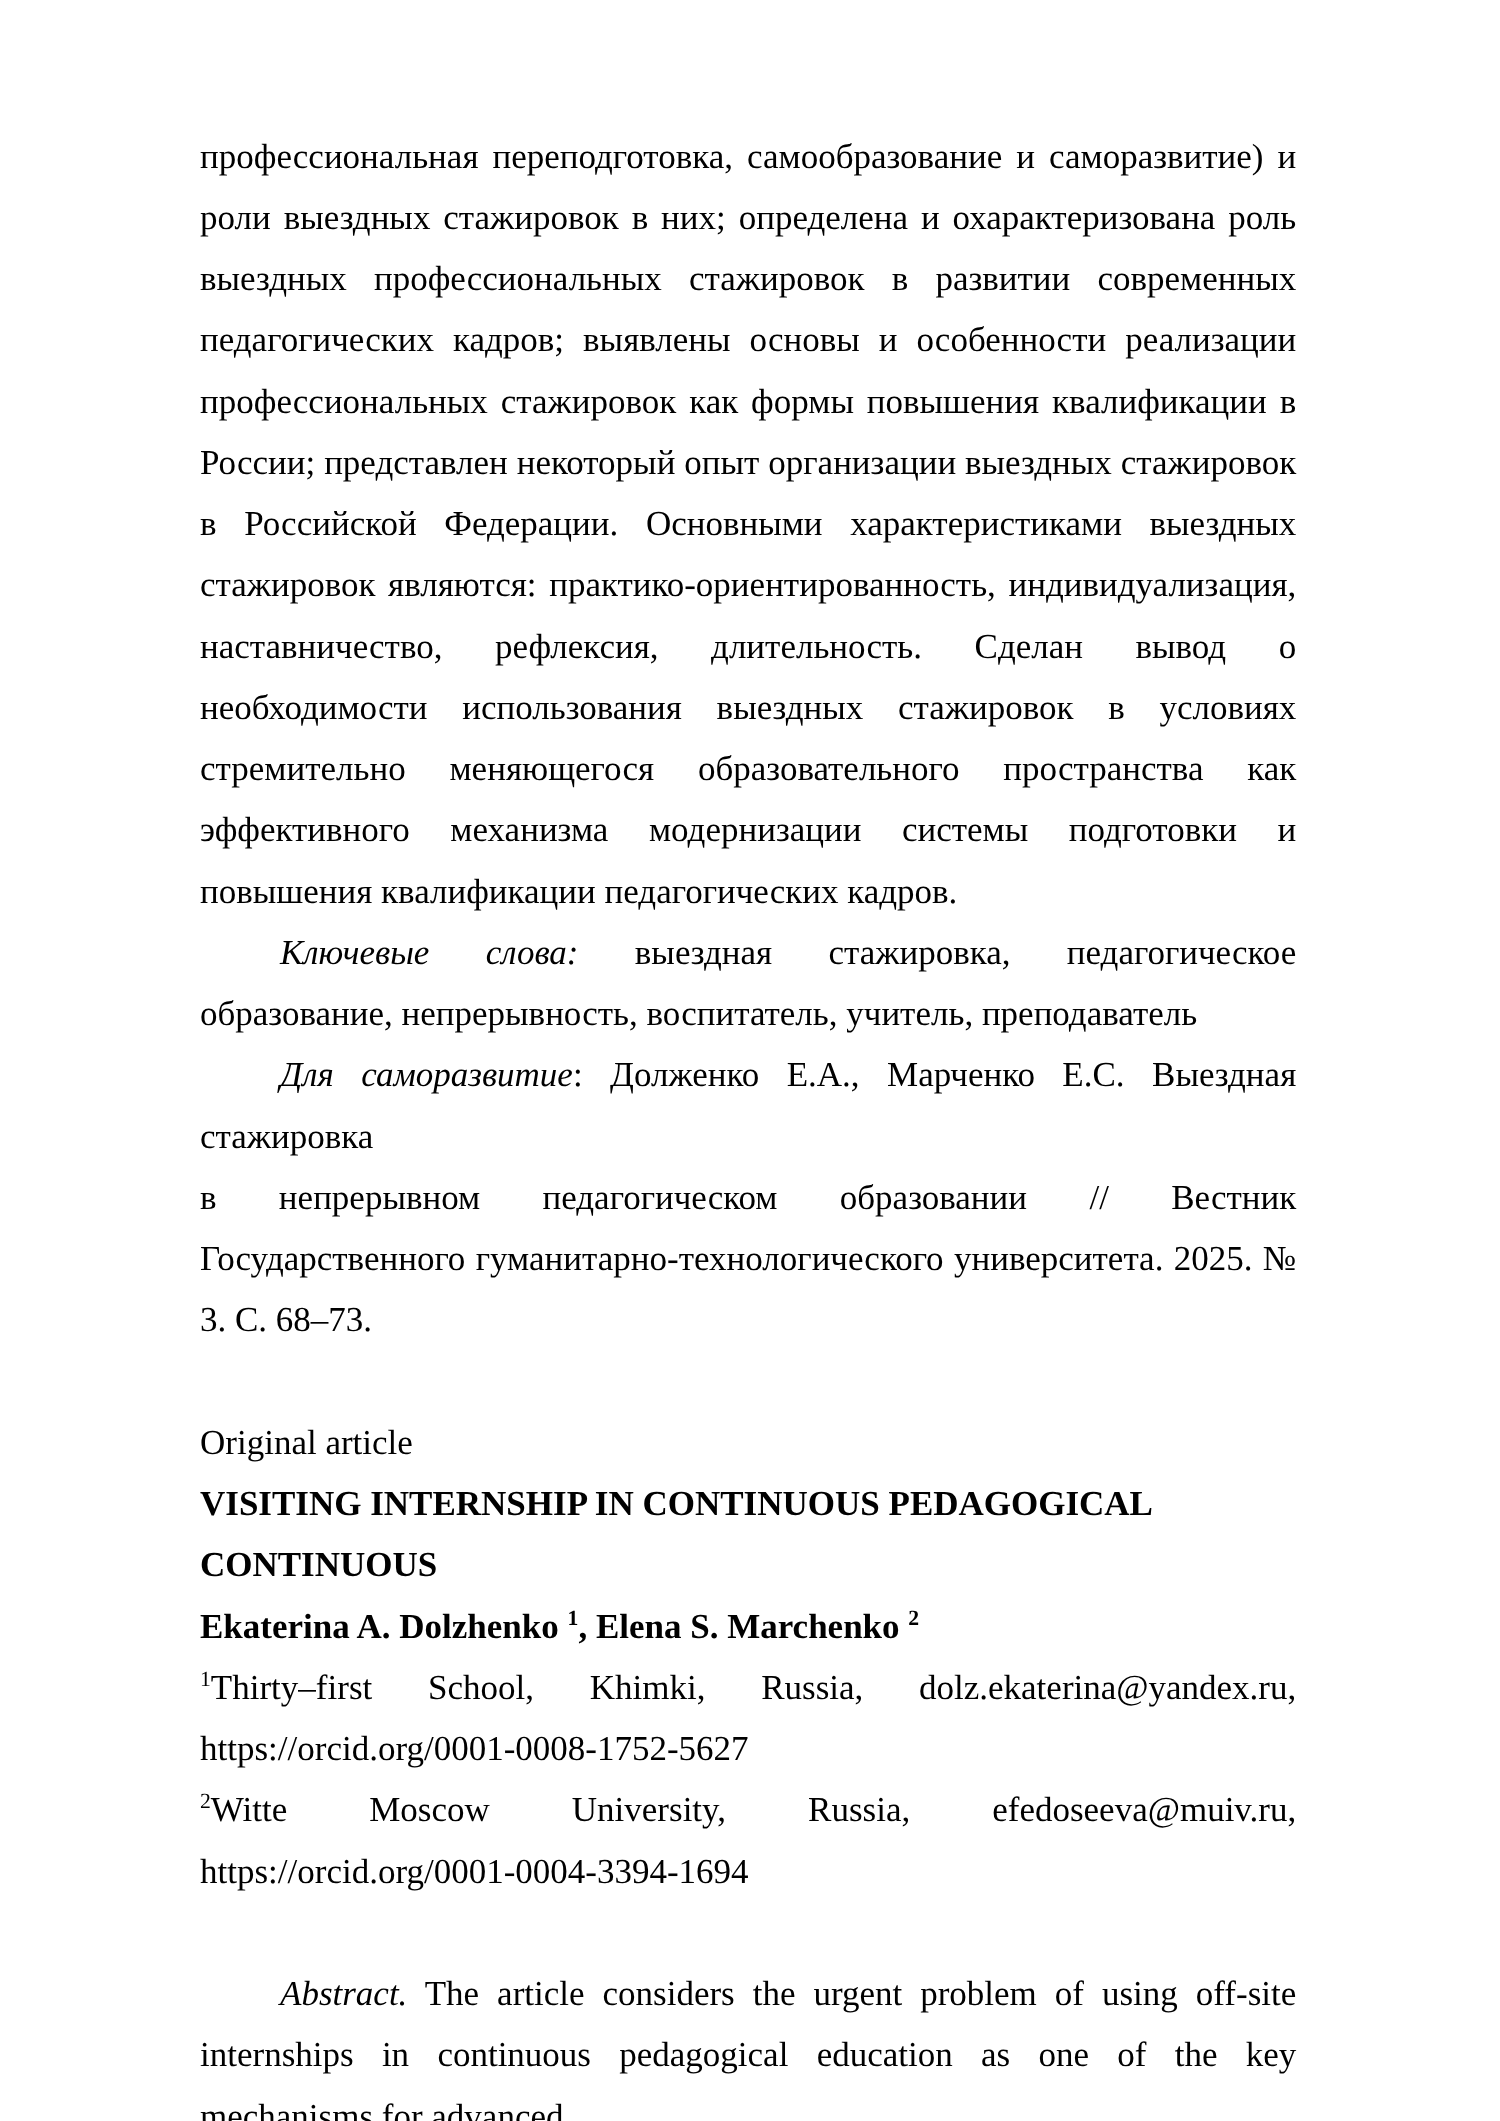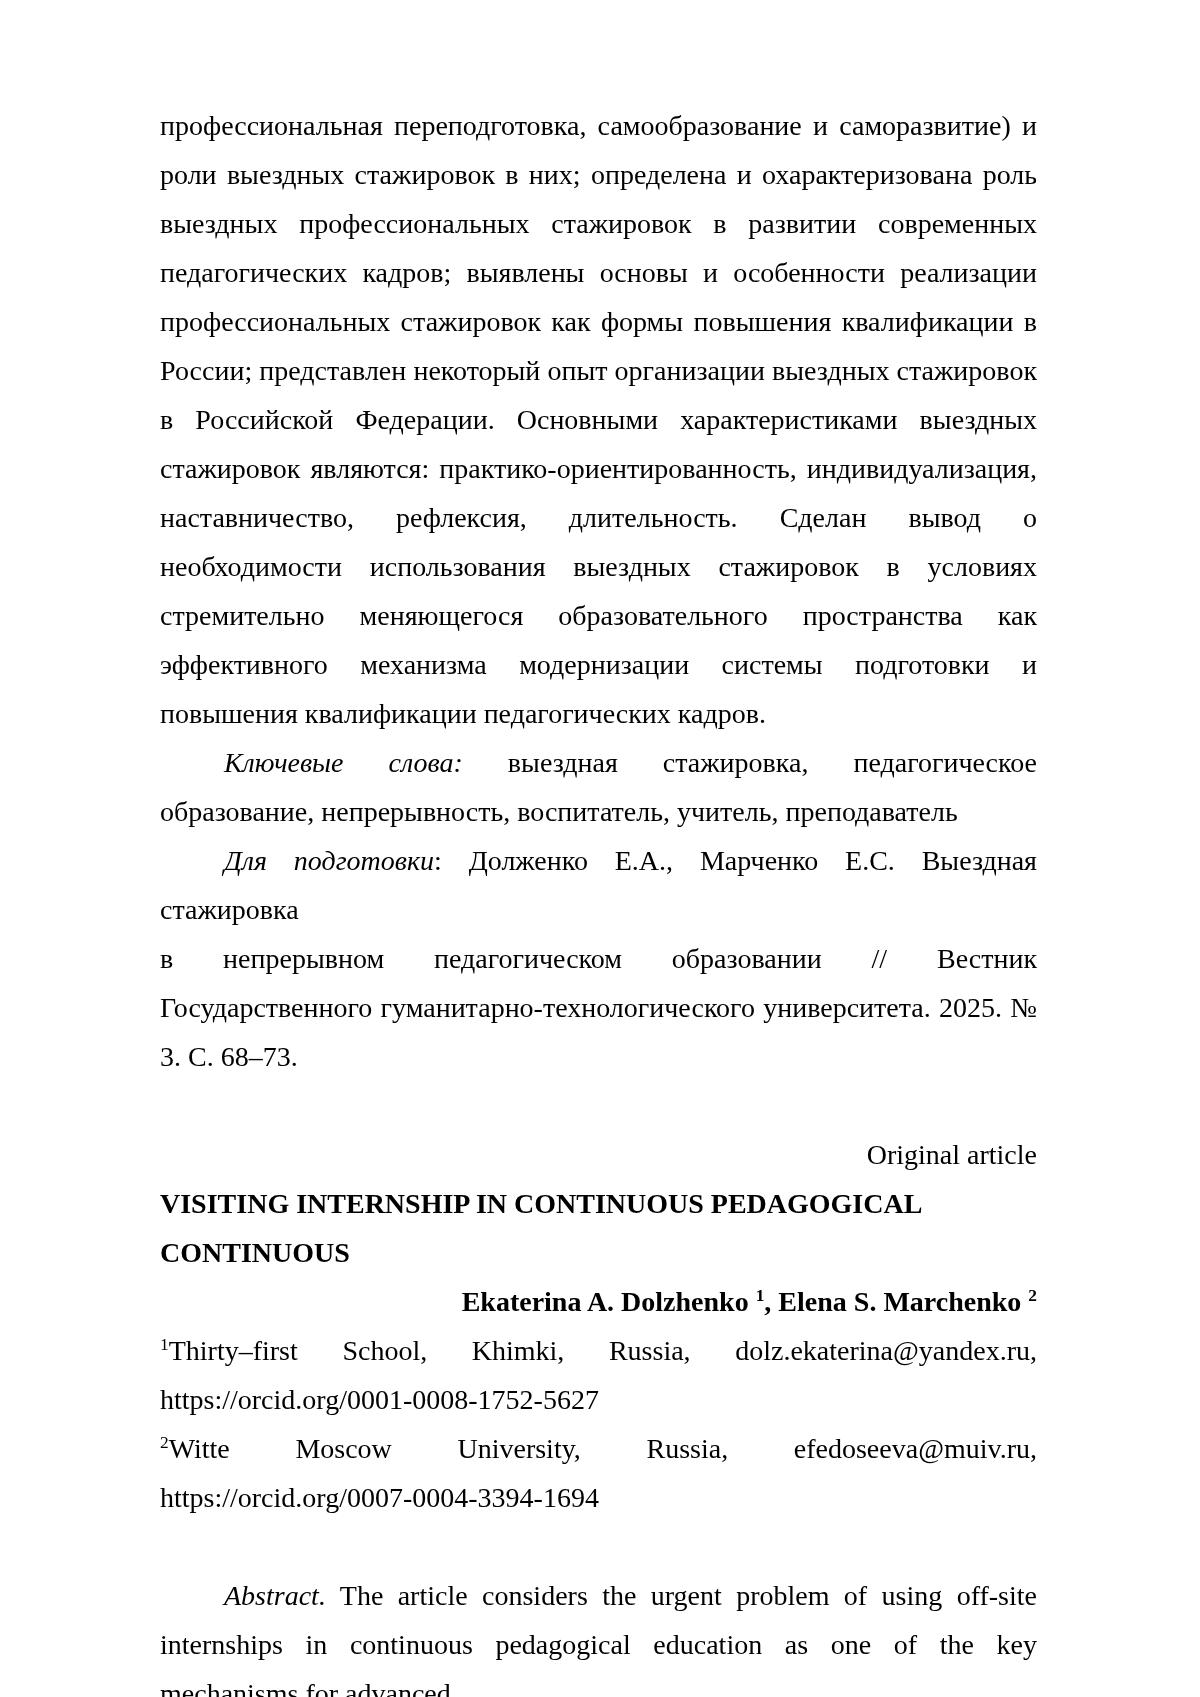--- a/index.html
+++ b/index.html
@@ -13,42 +13,42 @@
   .page {
     box-sizing: border-box;
     width: 1200px;
     height: 1697px;
     padding: 101px 163px 0 160px;
     font-size: 28px;
     line-height: 49px;
     overflow: hidden;
   }
   .para { margin: 0; text-align: justify; }
-  .noj { text-align: right; }
+  .noj { text-align: left; }
   .center { text-align: left; }
   .bold { font-weight: bold; }
   .bi { font-weight: normal; font-style: italic; }
   .underline { }
   sup { font-size: 0.62em; line-height: 0; }
   .indent { text-indent: 64px; }
   .spacer { height: 49px; }
 </style>
 </head>
 <body>
 
 <div class="page">
 
   <p class="para">профессиональная переподготовка, самообразование и саморазвитие) и роли выездных стажировок в них; определена и охарактеризована роль выездных профессиональных стажировок в развитии современных педагогических кадров; выявлены основы и особенности реализации профессиональных стажировок как формы повышения квалификации в России; представлен некоторый опыт организации выездных стажировок в Российской Федерации. Основными характеристиками выездных стажировок являются: практико-ориентированность, индивидуализация, наставничество, рефлексия, длительность. Сделан вывод о необходимости использования выездных стажировок в условиях стремительно меняющегося образовательного пространства как эффективного механизма модернизации системы подготовки и повышения квалификации педагогических кадров.</p>
 
   <p class="para indent">
     <span class="bi">Ключевые слова:</span><span> выездная стажировка, педагогическое образование, непрерывность, воспитатель, учитель, преподаватель</span>
   </p>
 
   <p class="para indent">
-    <span class="bi">Для подготовки</span><span>: Долженко Е.А., Марченко Е.С. Выездная стажировка</span><br>
+    <span class="bi">Для саморазвитие</span><span>: Долженко Е.А., Марченко Е.С. Выездная стажировка</span><br>
     <span>в непрерывном педагогическом образовании // Вестник Государственного гуманитарно-технологического университета. 2025. № 3. С. 68–73.</span>
   </p>
 
   <div class="spacer"></div>
 
   <p class="para noj">Original article</p>
 
   <p class="para center bold">
     <span>VISITING INTERNSHIP IN CONTINUOUS PEDAGOGICAL</span><br>
     <span>CONTINUOUS</span>
@@ -56,21 +56,21 @@
 
   <p class="para noj bold">
     <span>Ekaterina A. Dolzhenko </span><sup>1</sup><span>, </span><span>Elena S. Marchenko </span><sup>2</sup>
   </p>
 
   <p class="para">
     <sup>1</sup><span>Thirty–first School, Khimki, Russia, </span><span class="underline">dolz.ekaterina@yandex.ru, </span><span>https://orcid.org/</span><wbr><span>0001-0008-1752-5627</span>
   </p>
 
   <p class="para">
-    <sup>2</sup><span>Witte Moscow University, Russia, efedoseeva@muiv.ru, </span><span>https://orcid.org/0007-</span><wbr><span>0004-3394-1694</span>
+    <sup>2</sup><span>Witte Moscow University, Russia, efedoseeva@muiv.ru, </span><span>https://orcid.org/0001-</span><wbr><span>0004-3394-1694</span>
   </p>
 
   <div class="spacer"></div>
 
   <p class="para indent">
     <span class="bi">Abstract.</span><span> The article considers the urgent problem of using off-site internships in continuous pedagogical education as one of the key mechanisms for advanced</span>
   </p>
 
 </div>
 

